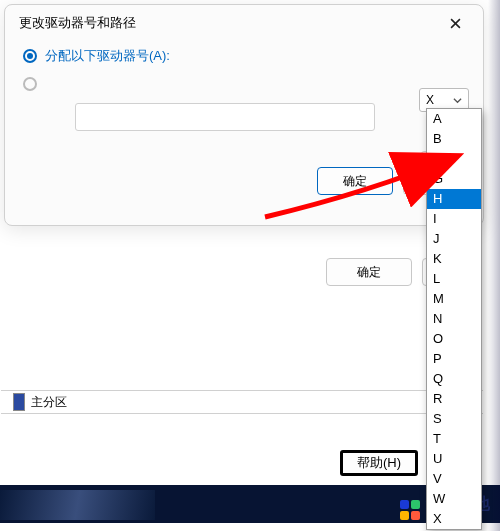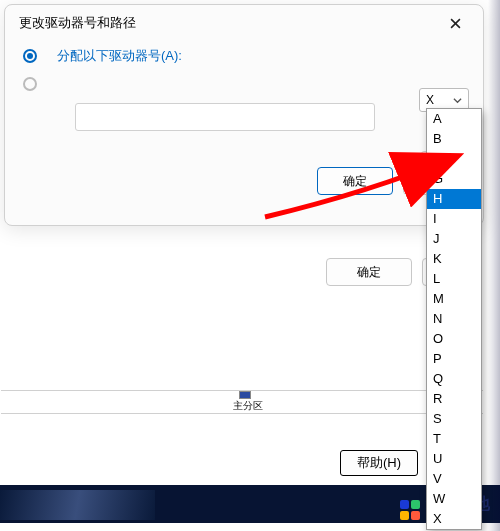--- a/index.html
+++ b/index.html
@@ -52,21 +52,21 @@
       padding: 8px 18px 14px 18px;
     }
     .instruction {
       font-size: 13px;
       color: #000;
       margin-bottom: 16px;
     }
     .radio-row {
       display: flex;
       align-items: center;
-      gap: 20px;
+      gap: 8px;
       margin-bottom: 12px;
     }
     .radio {
       width: 14px;
       height: 14px;
       border-radius: 50%;
       border: 2px solid #0067c0;
       position: relative;
       flex-shrink: 0;
     }
@@ -165,37 +165,36 @@
       left: 1px;
       top: 390px;
       width: 482px;
       height: 24px;
       border-top: 1px solid #d0d0d0;
       border-bottom: 1px solid #d0d0d0;
       background: #fff;
       display: flex;
       align-items: center;
       padding-left: 12px;
-      font-size: 10px;
-      flex-direction: column;
+      font-size: 12px;
     }
     .partition-row .color-block {
       width: 12px;
       height: 18px;
       background: #2b4aa0;
       border: 1px solid #888;
       margin-right: 6px;
     }
     .help-btn {
       position: absolute;
       left: 340px;
       top: 450px;
       width: 78px;
       height: 26px;
-      border: 1px solid #000000;
+      border: 3px solid #000000;
       background: #fdfdfd;
       border-radius: 3px;
       display: flex;
       align-items: center;
       justify-content: center;
     }
     .dark-strip {
       position: absolute;
       left: 0;
       top: 485px;

